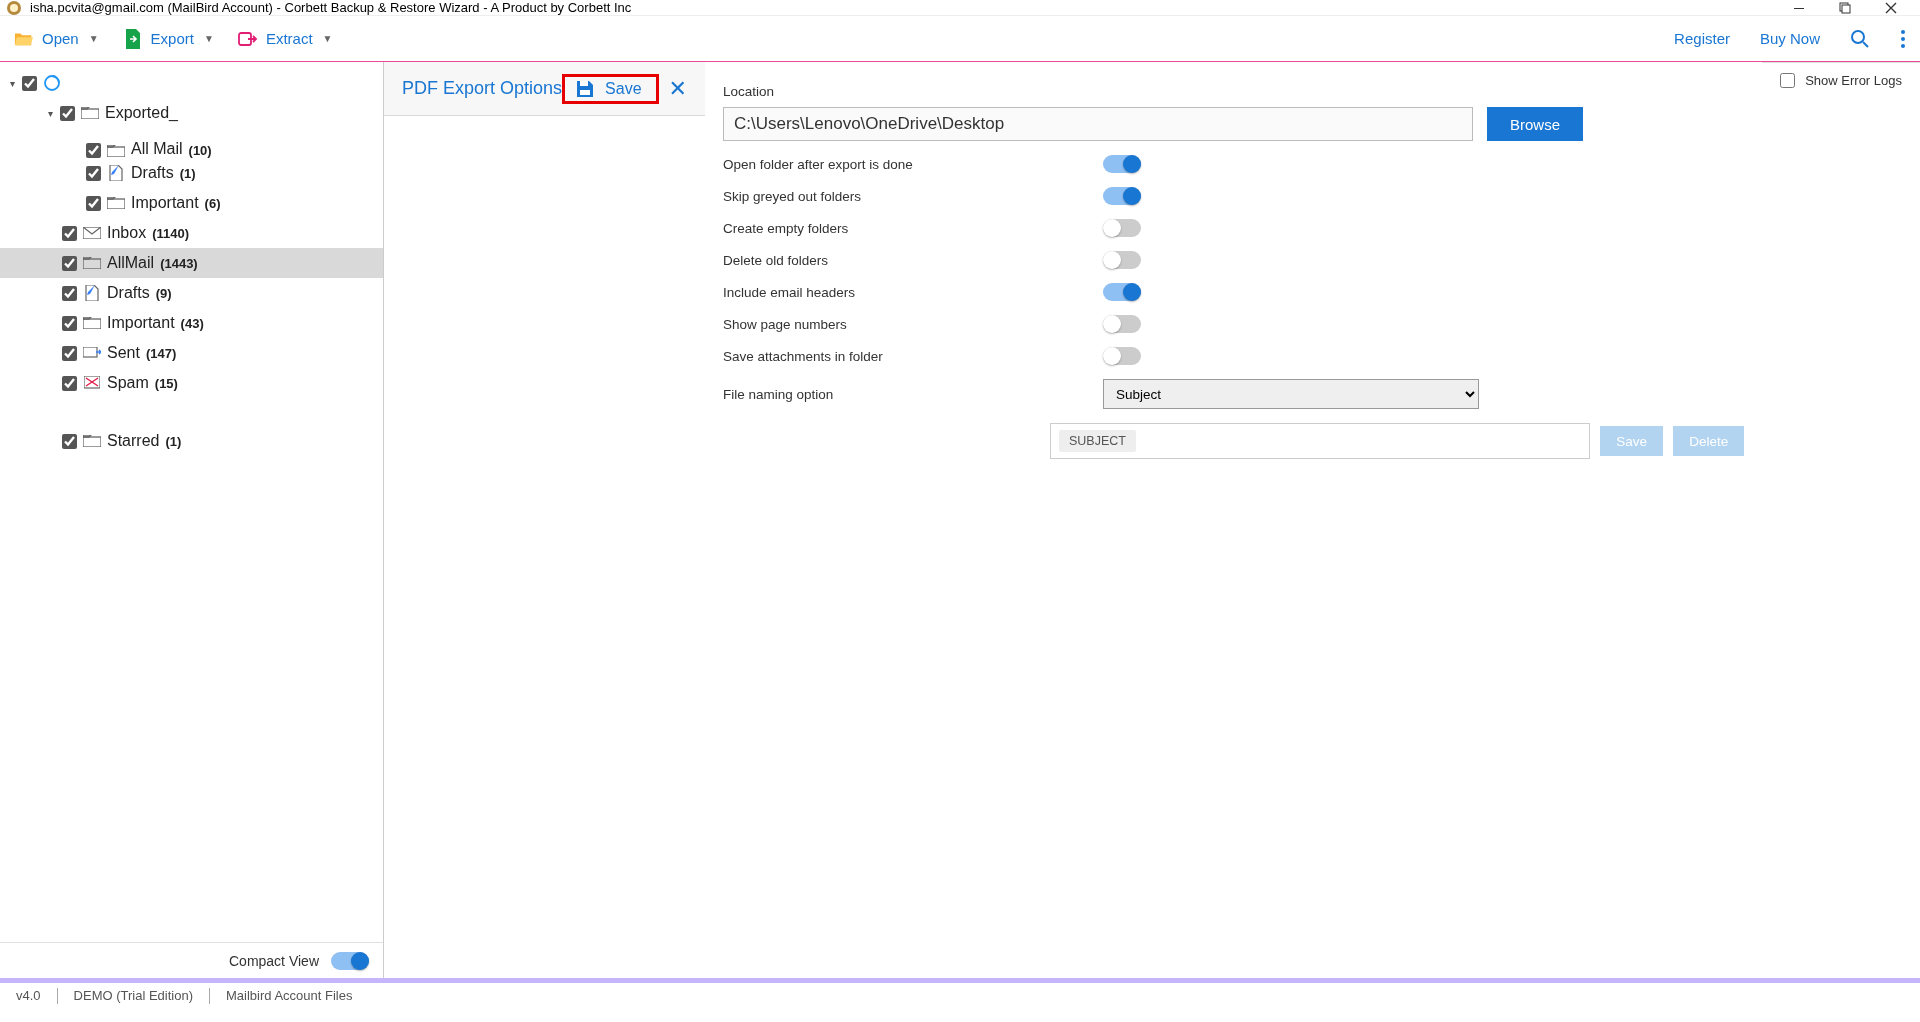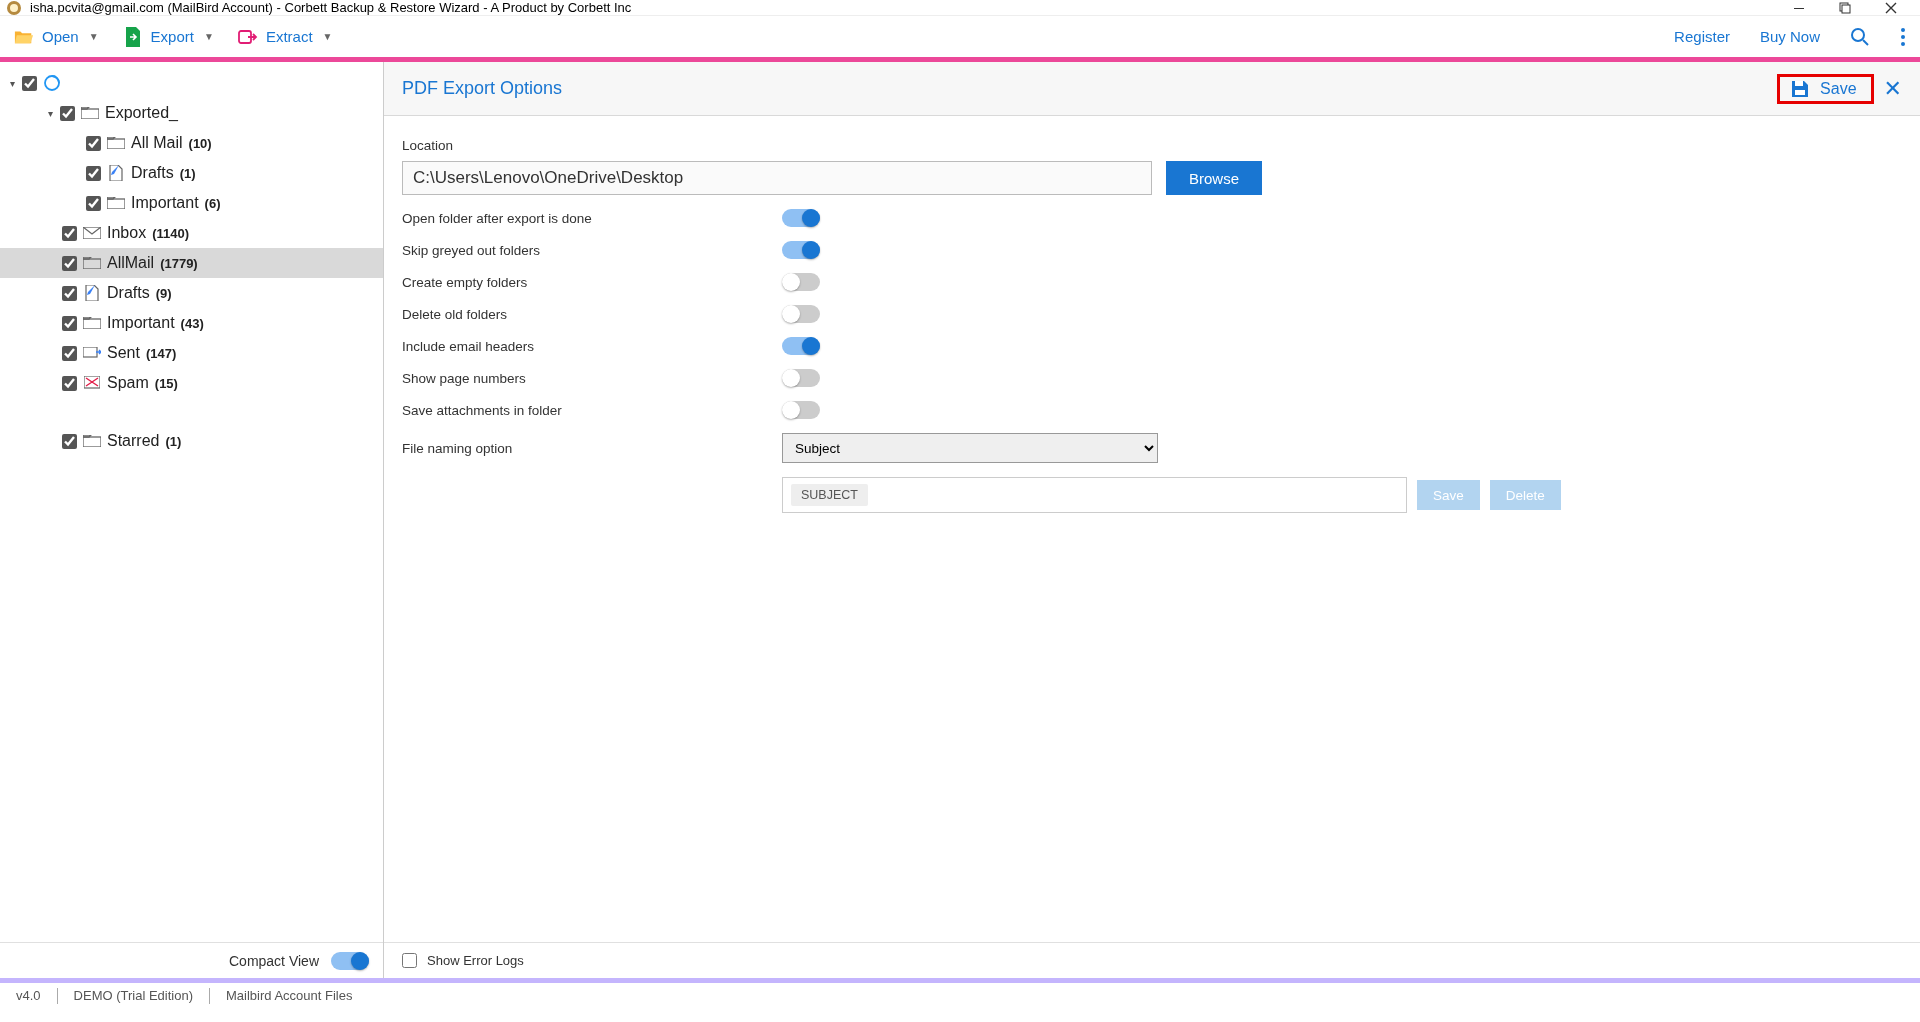--- a/index.html
+++ b/index.html
@@ -6,21 +6,21 @@
   body { width: 1920px; height: 1022px; background: #fff; color: #333; font-size: 13px; overflow: hidden; }
 
   
   .titlebar { height: 16px; display: flex; align-items: center; padding: 0 6px; border-bottom: 1px solid #eee; }
   .titlebar .app-icon { width: 16px; height: 16px; margin-right: 8px; }
   .titlebar .title { font-size: 13px; color: #000; flex: 1; }
   .titlebar .win-ctrl { display: flex; }
   .titlebar .win-ctrl-btn { width: 46px; height: 30px; display: flex; align-items: center; justify-content: center; font-size: 14px; cursor: pointer; }
 
   
-  .toolbar { height: 46px; display: flex; align-items: center; padding: 0 14px; border-bottom: 5px solid #ec4899; }
+  .toolbar { height: 46px; display: flex; align-items: center; padding: 0 14px; border-bottom: 1px solid #ec4899; }
   .toolbar-left { display: flex; align-items: center; gap: 24px; }
   .toolbar-right { margin-left: auto; display: flex; align-items: center; gap: 30px; }
   .tool-btn { display: flex; align-items: center; gap: 8px; font-size: 15px; color: #1976d2; cursor: pointer; }
   .tool-btn .caret { font-size: 10px; color: #666; margin-left: 2px; }
   .icon-box { width: 20px; height: 20px; display: inline-flex; align-items: center; justify-content: center; }
   .link-btn { color: #1976d2; font-size: 15px; cursor: pointer; }
   .search-icon { color: #1976d2; cursor: pointer; font-size: 18px; }
   .more-icon { color: #1976d2; cursor: pointer; font-size: 18px; }
 
   
@@ -30,21 +30,21 @@
   .tree-row { display: flex; align-items: center; height: 30px; padding-left: 10px; cursor: pointer; }
   .tree-row.selected { background: #d9d9d9; }
   .tree-row .expander { width: 12px; font-size: 10px; color: #555; }
   .tree-row .chk { width: 15px; height: 15px; margin: 0 6px 0 0; accent-color: #555; cursor: pointer; }
   .tree-row .folder-ico { width: 18px; height: 14px; display: inline-flex; align-items: center; justify-content: center; margin-right: 6px; }
   .tree-row .lbl { font-size: 16px; color: #222; }
   .tree-row .cnt { font-size: 13px; color: #222; font-weight: 600; margin-left: 6px; }
   .compact-bar { height: 36px; border-top: 1px solid #e0e0e0; display: flex; align-items: center; justify-content: flex-end; padding: 0 14px; gap: 12px; font-size: 14px; }
 
   
-  .rightpane { flex: 1; display: flex; flex-direction: column; }
+  .rightpane { flex: 1; display: flex; }
   .options-header { height: 54px; display: flex; align-items: center; padding: 0 18px; border-bottom: 1px solid #d9d9d9; background: #f7f7f7; }
   .options-header .title { color: #1976d2; font-size: 18px; flex: 1; }
   .save-box { border: 3px solid #e60000; padding: 2px 14px 2px 10px; display: flex; align-items: center; gap: 10px; cursor: pointer; }
   .save-box .ico { color: #1976d2; }
   .save-box .txt { color: #1976d2; font-size: 16px; }
   .close-x { color: #1976d2; font-size: 22px; margin-left: 10px; cursor: pointer; font-weight: 300; }
 
   .options-body { flex: 1; padding: 22px 18px; overflow: auto; }
   .row { display: flex; align-items: center; margin-bottom: 14px; }
   .label { width: 380px; font-size: 13.5px; color: #333; }
@@ -174,21 +174,21 @@
             <span class="expander" style="margin-left:-14px">▾</span>
             <input type="checkbox" class="chk" checked="" style="">
             <span class="folder-ico">
               <svg width="18" height="12" viewBox="0 0 18 12">
                 <rect x="0" y="2" width="18" height="10" fill="none" stroke="#666" stroke-width="1.3"></rect>
                 <path d="M0 2 L6 2 L8 0 L0 0 Z" fill="none" stroke="#666" stroke-width="1.3"></path>
               </svg>
             </span>
             <span class="lbl">Exported_</span>
           </div>
-          <div class="tree-row" style="padding-left: 86px;">
+          <div class="tree-row" style="padding-left: 86px; align-items: flex-end;">
             <input type="checkbox" class="chk" checked="" style="">
             <span class="folder-ico">
               <svg width="18" height="12" viewBox="0 0 18 12">
                 <rect x="0" y="2" width="18" height="10" fill="none" stroke="#666" stroke-width="1.3"></rect>
                 <path d="M0 2 L6 2 L8 0 L0 0 Z" fill="none" stroke="#666" stroke-width="1.3"></path>
               </svg>
             </span>
             <span class="lbl">All Mail</span>
             <span class="cnt">(10)</span>
           </div>
@@ -227,21 +227,21 @@
           </div>
           <div class="tree-row selected" style="padding-left: 62px;">
             <input type="checkbox" class="chk" checked="" style="">
             <span class="folder-ico">
               <svg width="18" height="12" viewBox="0 0 18 12">
                 <rect x="0" y="2" width="18" height="10" fill="none" stroke="#666" stroke-width="1.3"></rect>
                 <path d="M0 2 L6 2 L8 0 L0 0 Z" fill="none" stroke="#666" stroke-width="1.3"></path>
               </svg>
             </span>
             <span class="lbl">AllMail</span>
-            <span class="cnt">(1779)</span>
+            <span class="cnt">(1443)</span>
           </div>
           <div class="tree-row" style="padding-left: 62px;">
             <input type="checkbox" class="chk" checked="" style="">
             <span class="folder-ico">
               <svg width="16" height="16" viewBox="0 0 16 16">
                 <path d="M2 0 L10 0 L14 4 L14 16 L2 16 Z" fill="none" stroke="#666" stroke-width="1.2"></path>
                 <path d="M11 0 L4 7 L3 10 L6 9 Z" fill="#3b82f6"></path>
               </svg>
             </span>
             <span class="lbl">Drafts</span>

